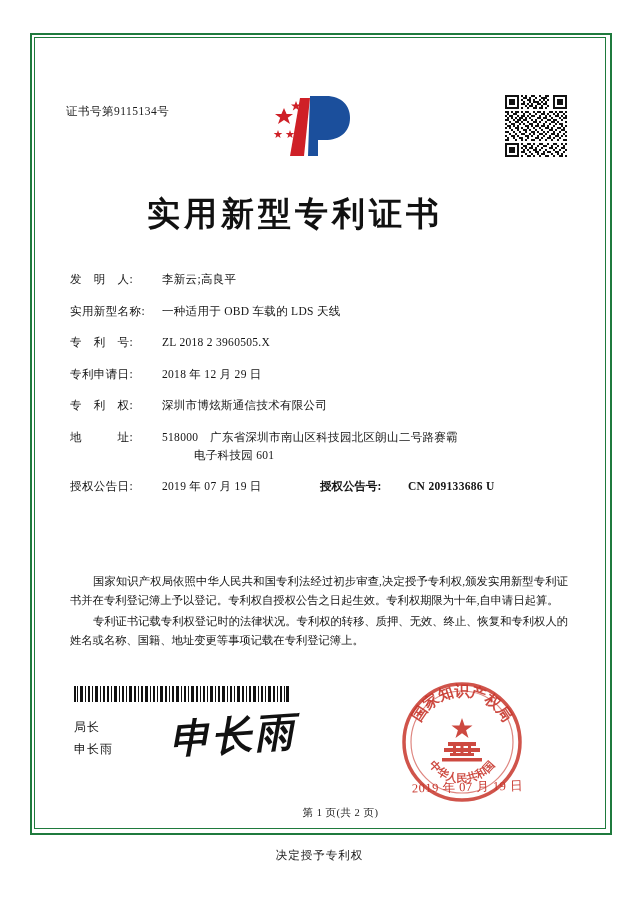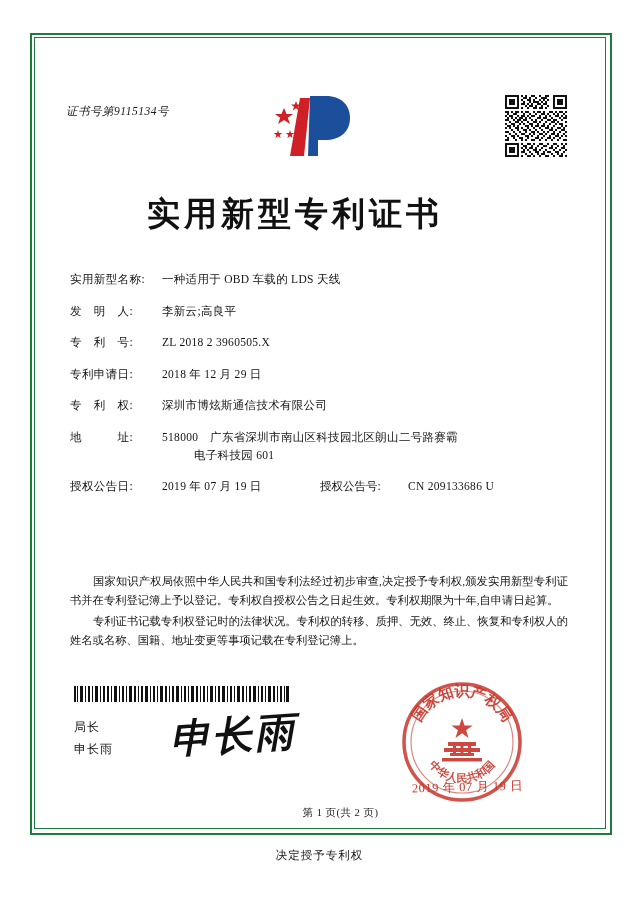--- a/index.html
+++ b/index.html
@@ -36,21 +36,20 @@
   }
 
   
   .cert-number {
     position: absolute;
     left: 66px; top: 104px;
     font-size: 11.5px;
     letter-spacing: 0.5px;
     color: #1a1a1a;
     white-space: nowrap;
-    font-style: italic;
   }
   .logo {
     position: absolute;
     left: 270px; top: 92px;
     width: 96px; height: 68px;
   }
   .qr {
     position: absolute;
     left: 505px; top: 95px;
     width: 62px; height: 62px;
@@ -97,21 +96,21 @@
   .fvalue .line2 {
     display: block;
     margin-top: 3px;
     padding-left: 32px;
   }
   .tworow {
     display: flex;
     align-items: flex-start;
   }
   .tworow .seg-a { width: 250px; flex: 0 0 250px; display:flex; }
-  .tworow .seg-b { flex: 1 1 auto; display:flex; }
+  .tworow .seg-b { flex: 1 1 auto; display:flex;font-weight:bold; }
   .tworow .flabel-b {
     width: 88px; flex: 0 0 88px;
     white-space: nowrap;
   }
 
   
   .body-text {
     position: absolute;
     left: 70px; top: 536px;
     width: 498px;
@@ -481,27 +480,27 @@
           <rect x="30" y="30" width="1" height="1"></rect>
       </g>
     </svg>
   </div>
 
   <div class="title">实用新型专利证书</div>
 
   <div class="fields">
 
     <div class="fieldrow">
+      <span class="flabel">发　明　人:</span>
+      <span class="fvalue">李新云;高良平</span>
+    </div>
+
+    <div class="fieldrow">
       <span class="flabel">实用新型名称:</span>
       <span class="fvalue">一种适用于 OBD 车载的 LDS 天线</span>
-    </div>
-
-    <div class="fieldrow">
-      <span class="flabel">发　明　人:</span>
-      <span class="fvalue">李新云;高良平</span>
     </div>
 
     <div class="fieldrow">
       <span class="flabel">专　利　号:</span>
       <span class="fvalue">ZL 2018 2 3960505.X</span>
     </div>
 
     <div class="fieldrow">
       <span class="flabel">专利申请日:</span>
       <span class="fvalue">2018 年 12 月 29 日</span>

